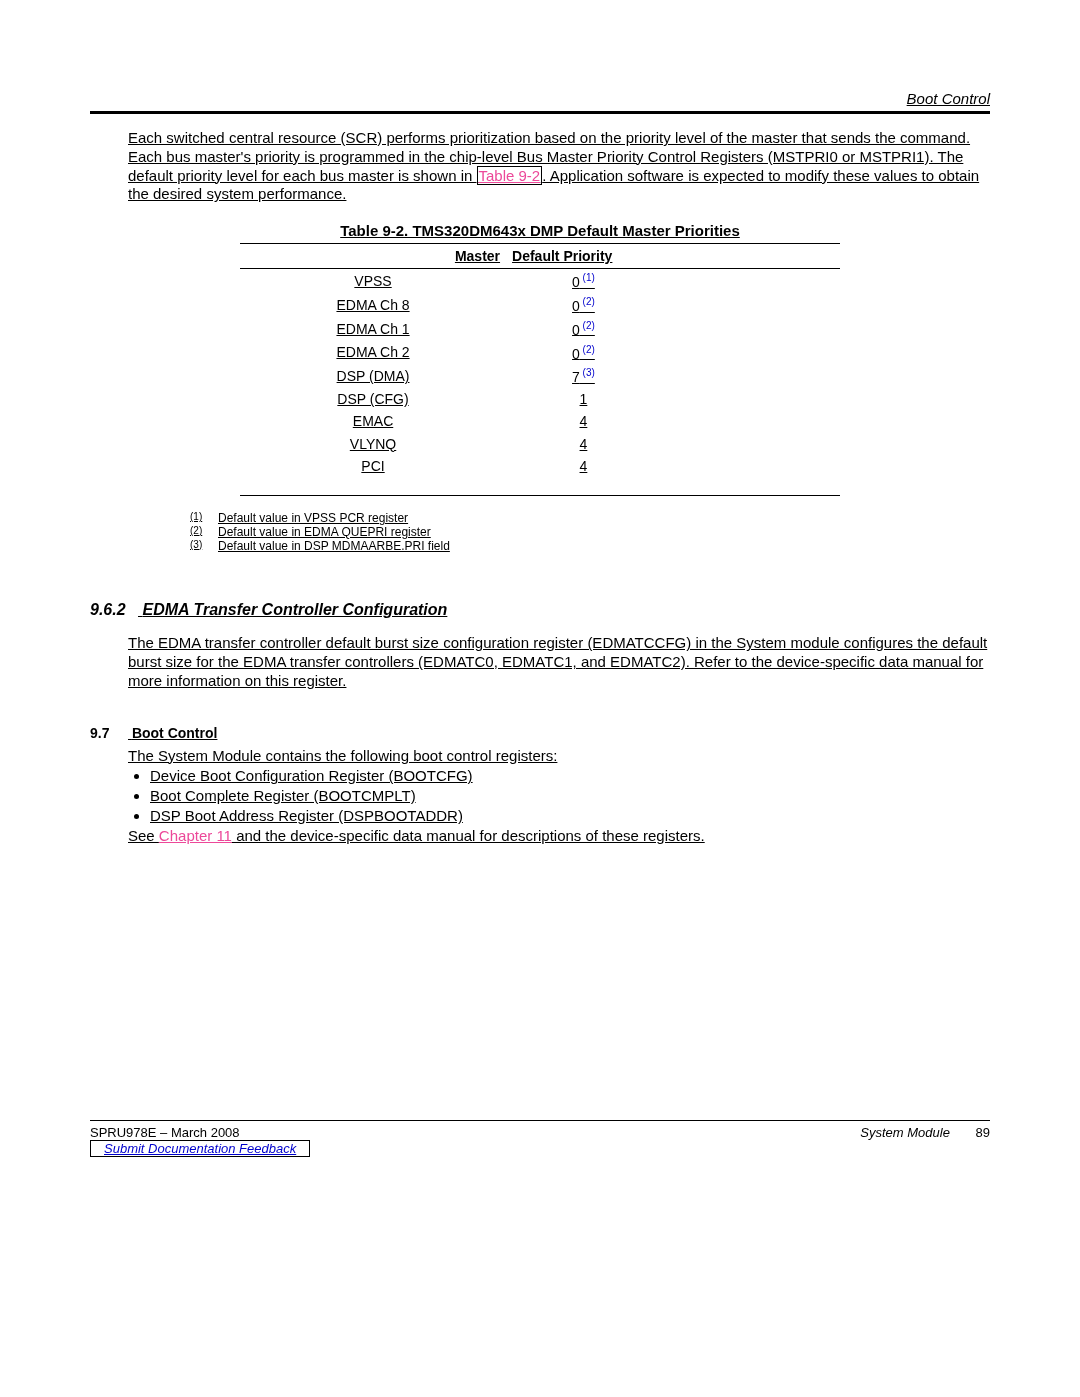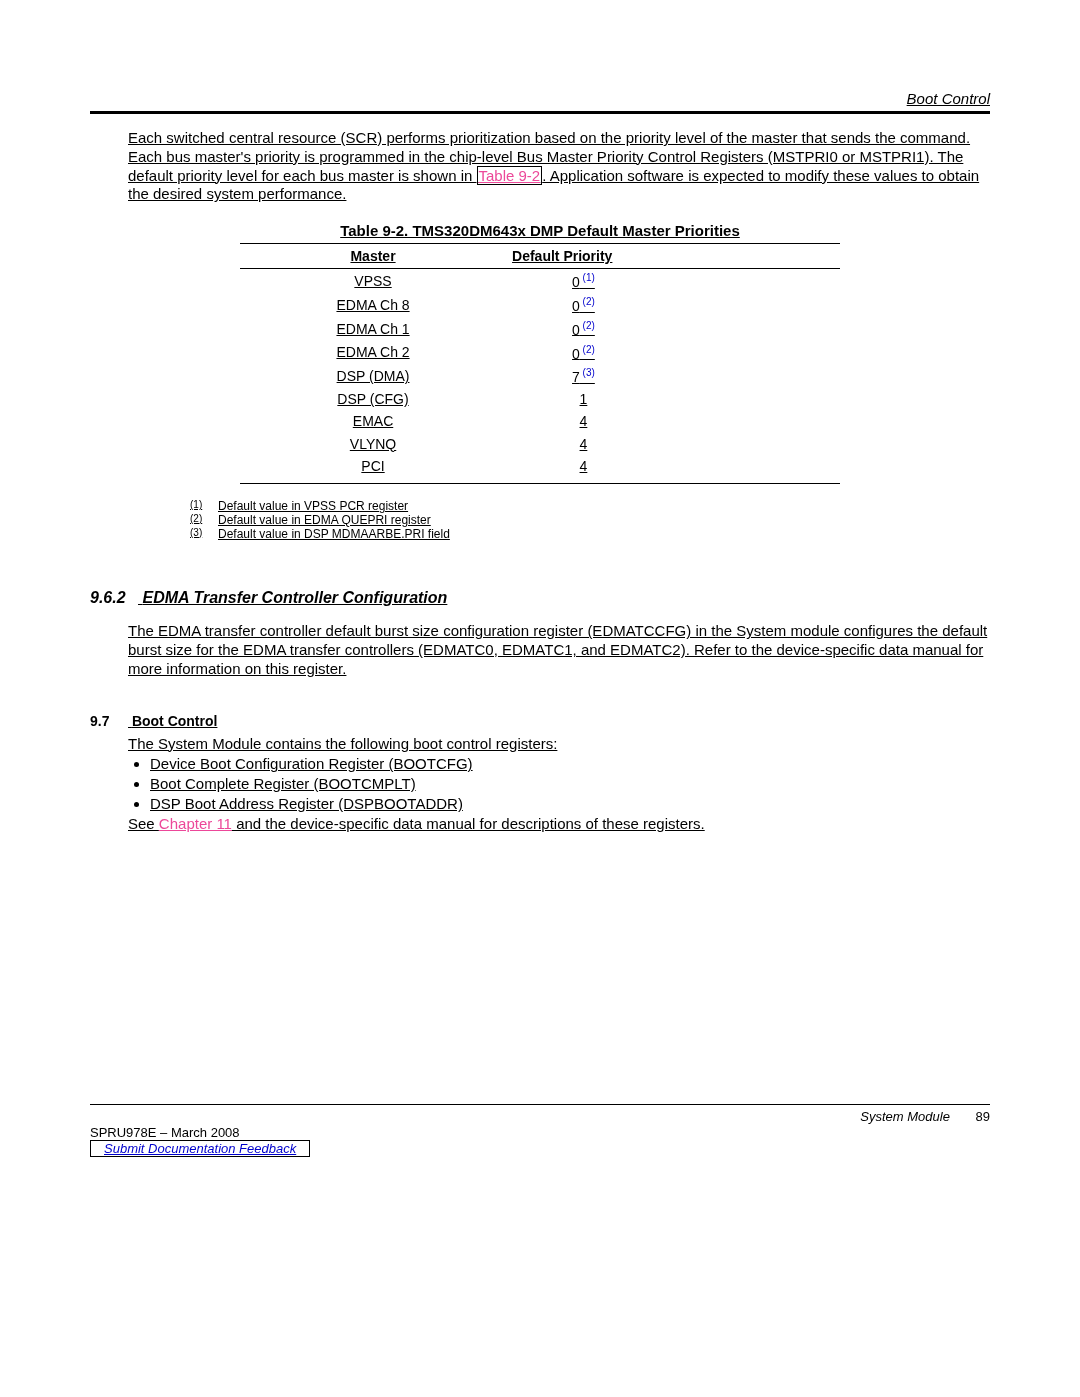--- a/index.html
+++ b/index.html
@@ -53,21 +53,21 @@
       width: 600px;
       margin: 0 auto;
       border-collapse: collapse;
       font-size: 14px;
     }
     .prio-table thead th {
       border-top: 1.5px solid #000;
       border-bottom: 1px solid #000;
       padding: 4px 6px;
       font-weight: bold;
-      text-align: center;
+      text-align: right;
     }
     .prio-table thead th.col-priority {
       border-top: 1.5px solid #000;
       border-bottom: 1px solid #000;
       text-align: left;
     }
     .prio-table td {
       padding: 2px 6px;
       line-height: 1.3;
     }
@@ -77,21 +77,21 @@
     }
     .prio-table td.priority {
       text-align: center;
       width: 150px;
     }
     .prio-table td.spacer {
       width: 180px;
     }
     .prio-table tbody tr:last-child td {
       border-bottom: 1px solid #000;
-      padding-bottom: 8px;
+      padding-bottom: 20px;
     }
     .sup {
       color: #0000cc;
       font-size: 10px;
       vertical-align: super;
     }
     .footnotes {
       margin: 16px 0 0 100px;
       font-size: 12px;
       line-height: 1.15;
@@ -149,21 +149,20 @@
       border-top: 1px solid #000;
       margin: 0 0 4px 0;
     }
     .footer-row {
       display: flex;
       justify-content: space-between;
       font-size: 13px;
     }
     .footer-left {
       line-height: 1.25;
-      margin-top: 16px;
     }
     .footer-right {
       font-style: italic;
     }
     .footer-right .pagenum {
       font-style: normal;
       margin-left: 22px;
     }
     .feedback-link {
       color: #0000cc;

